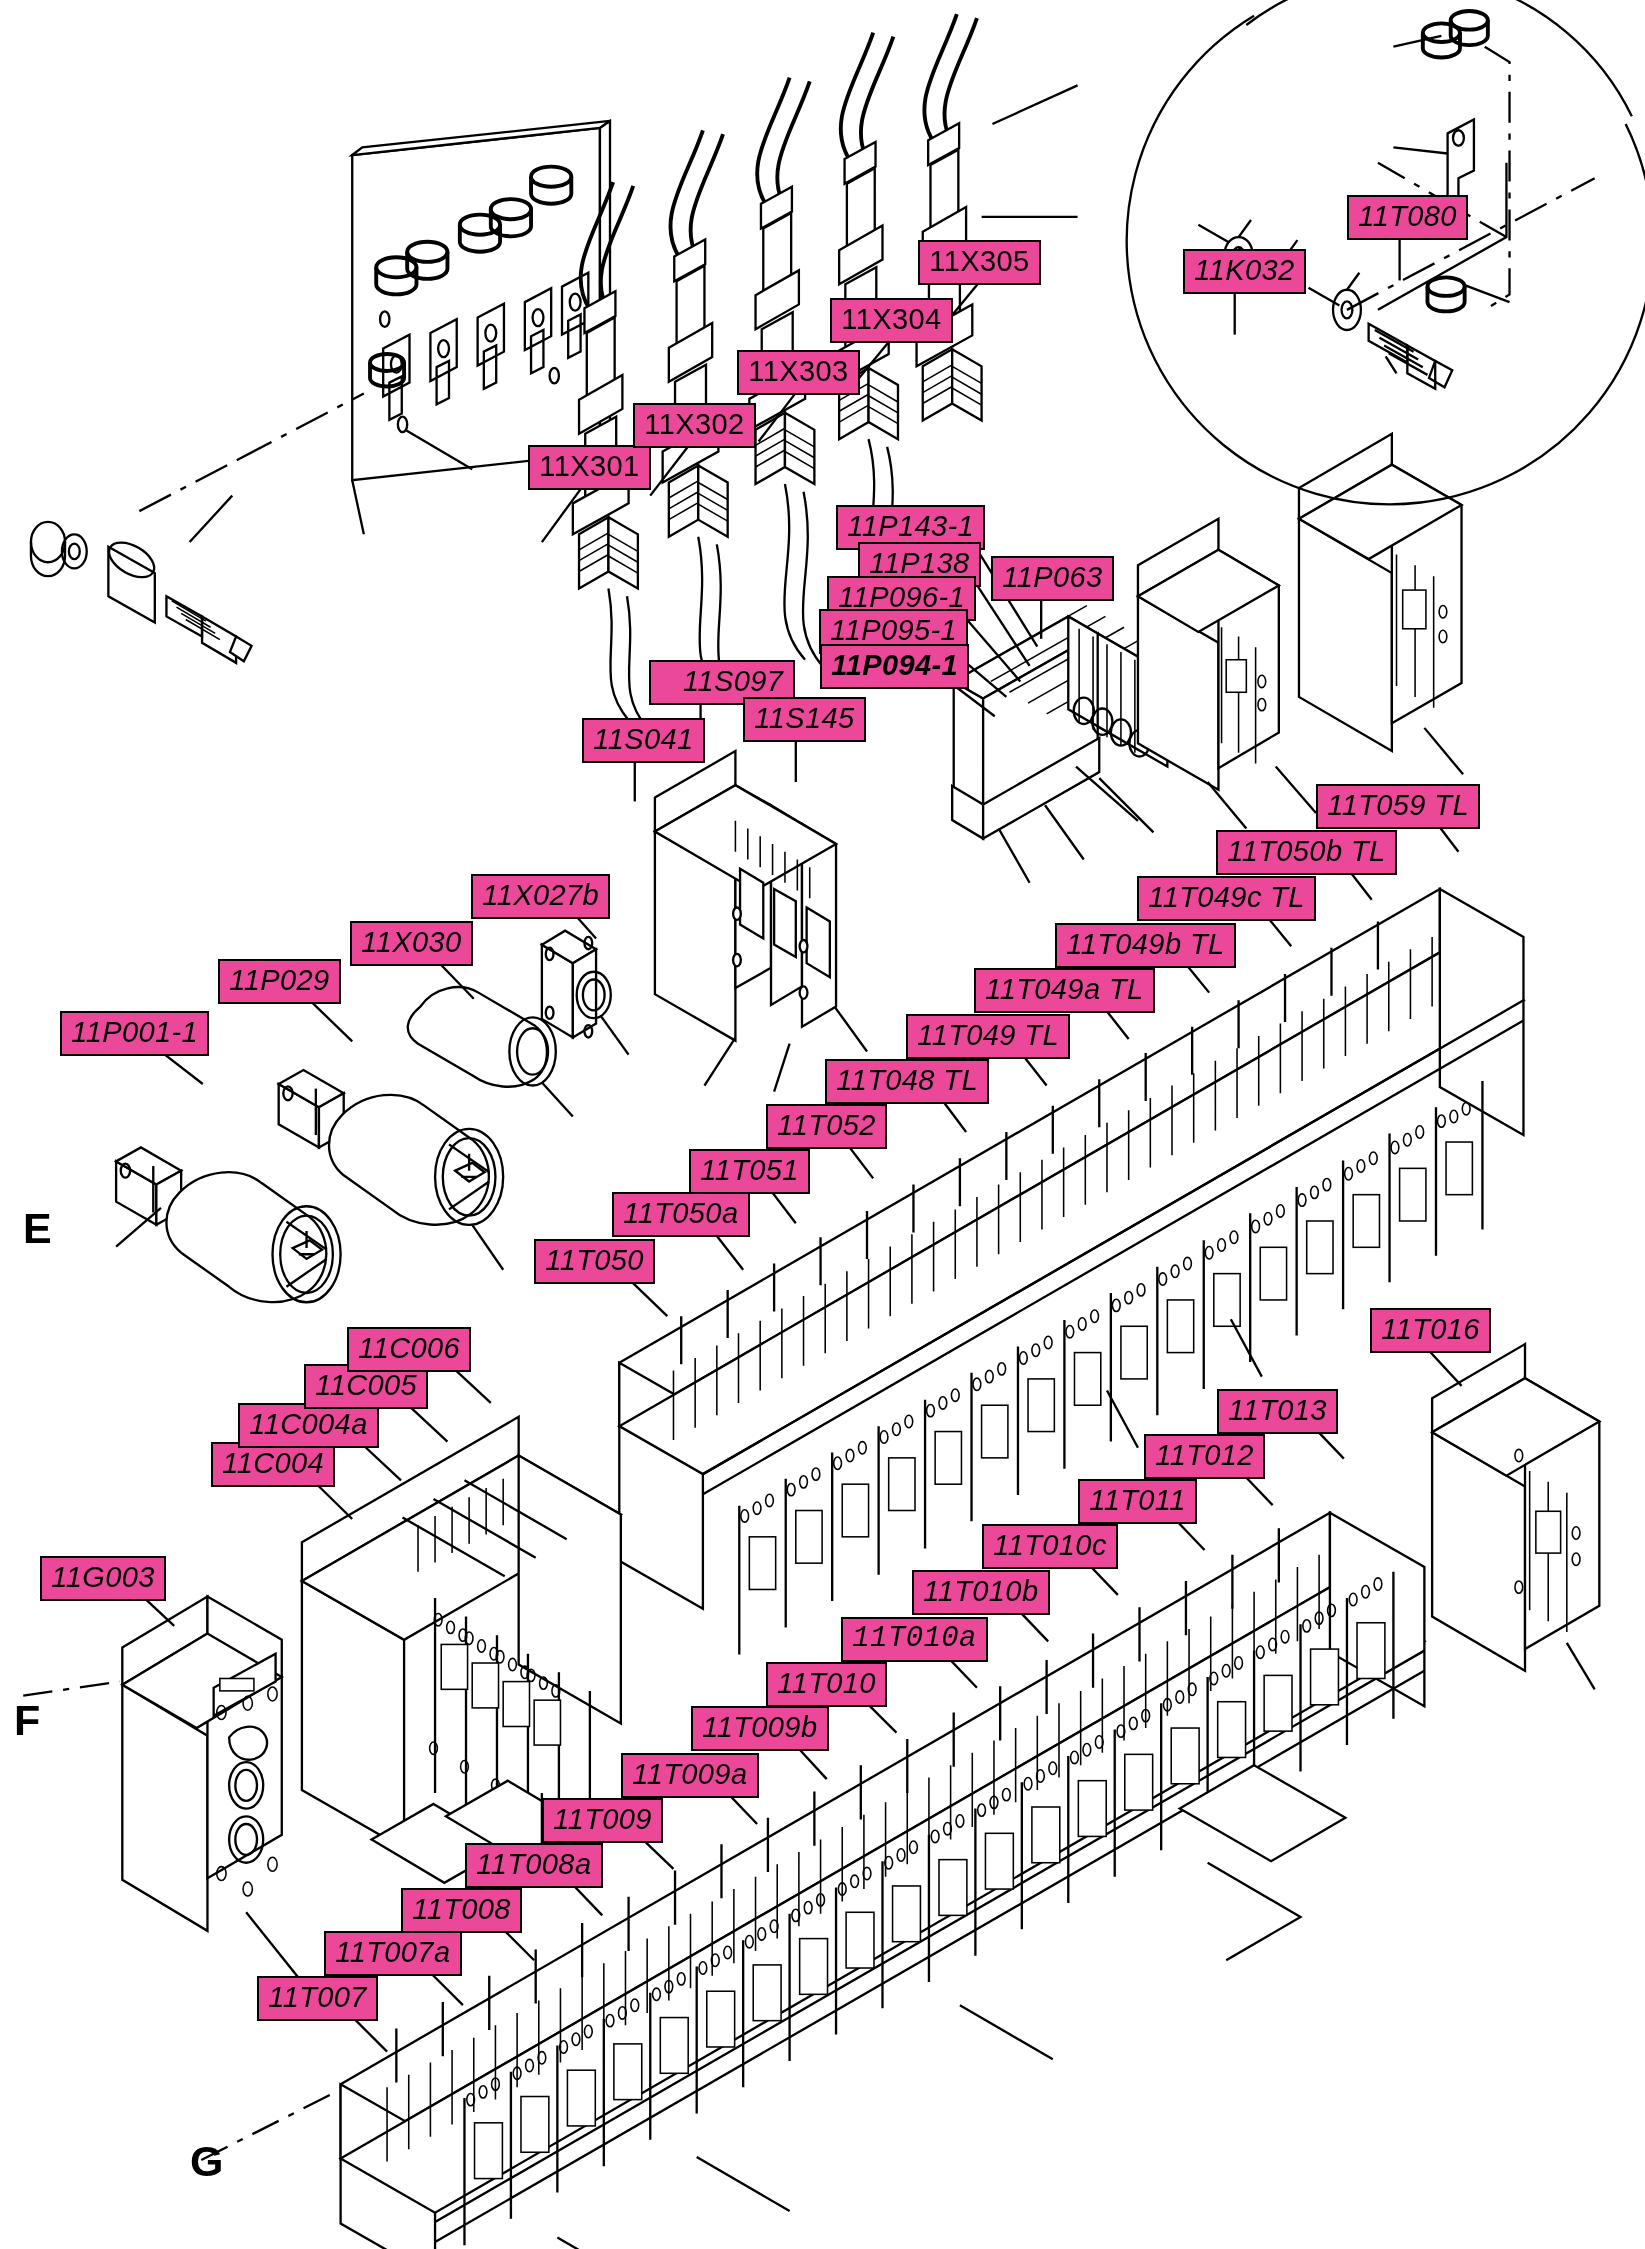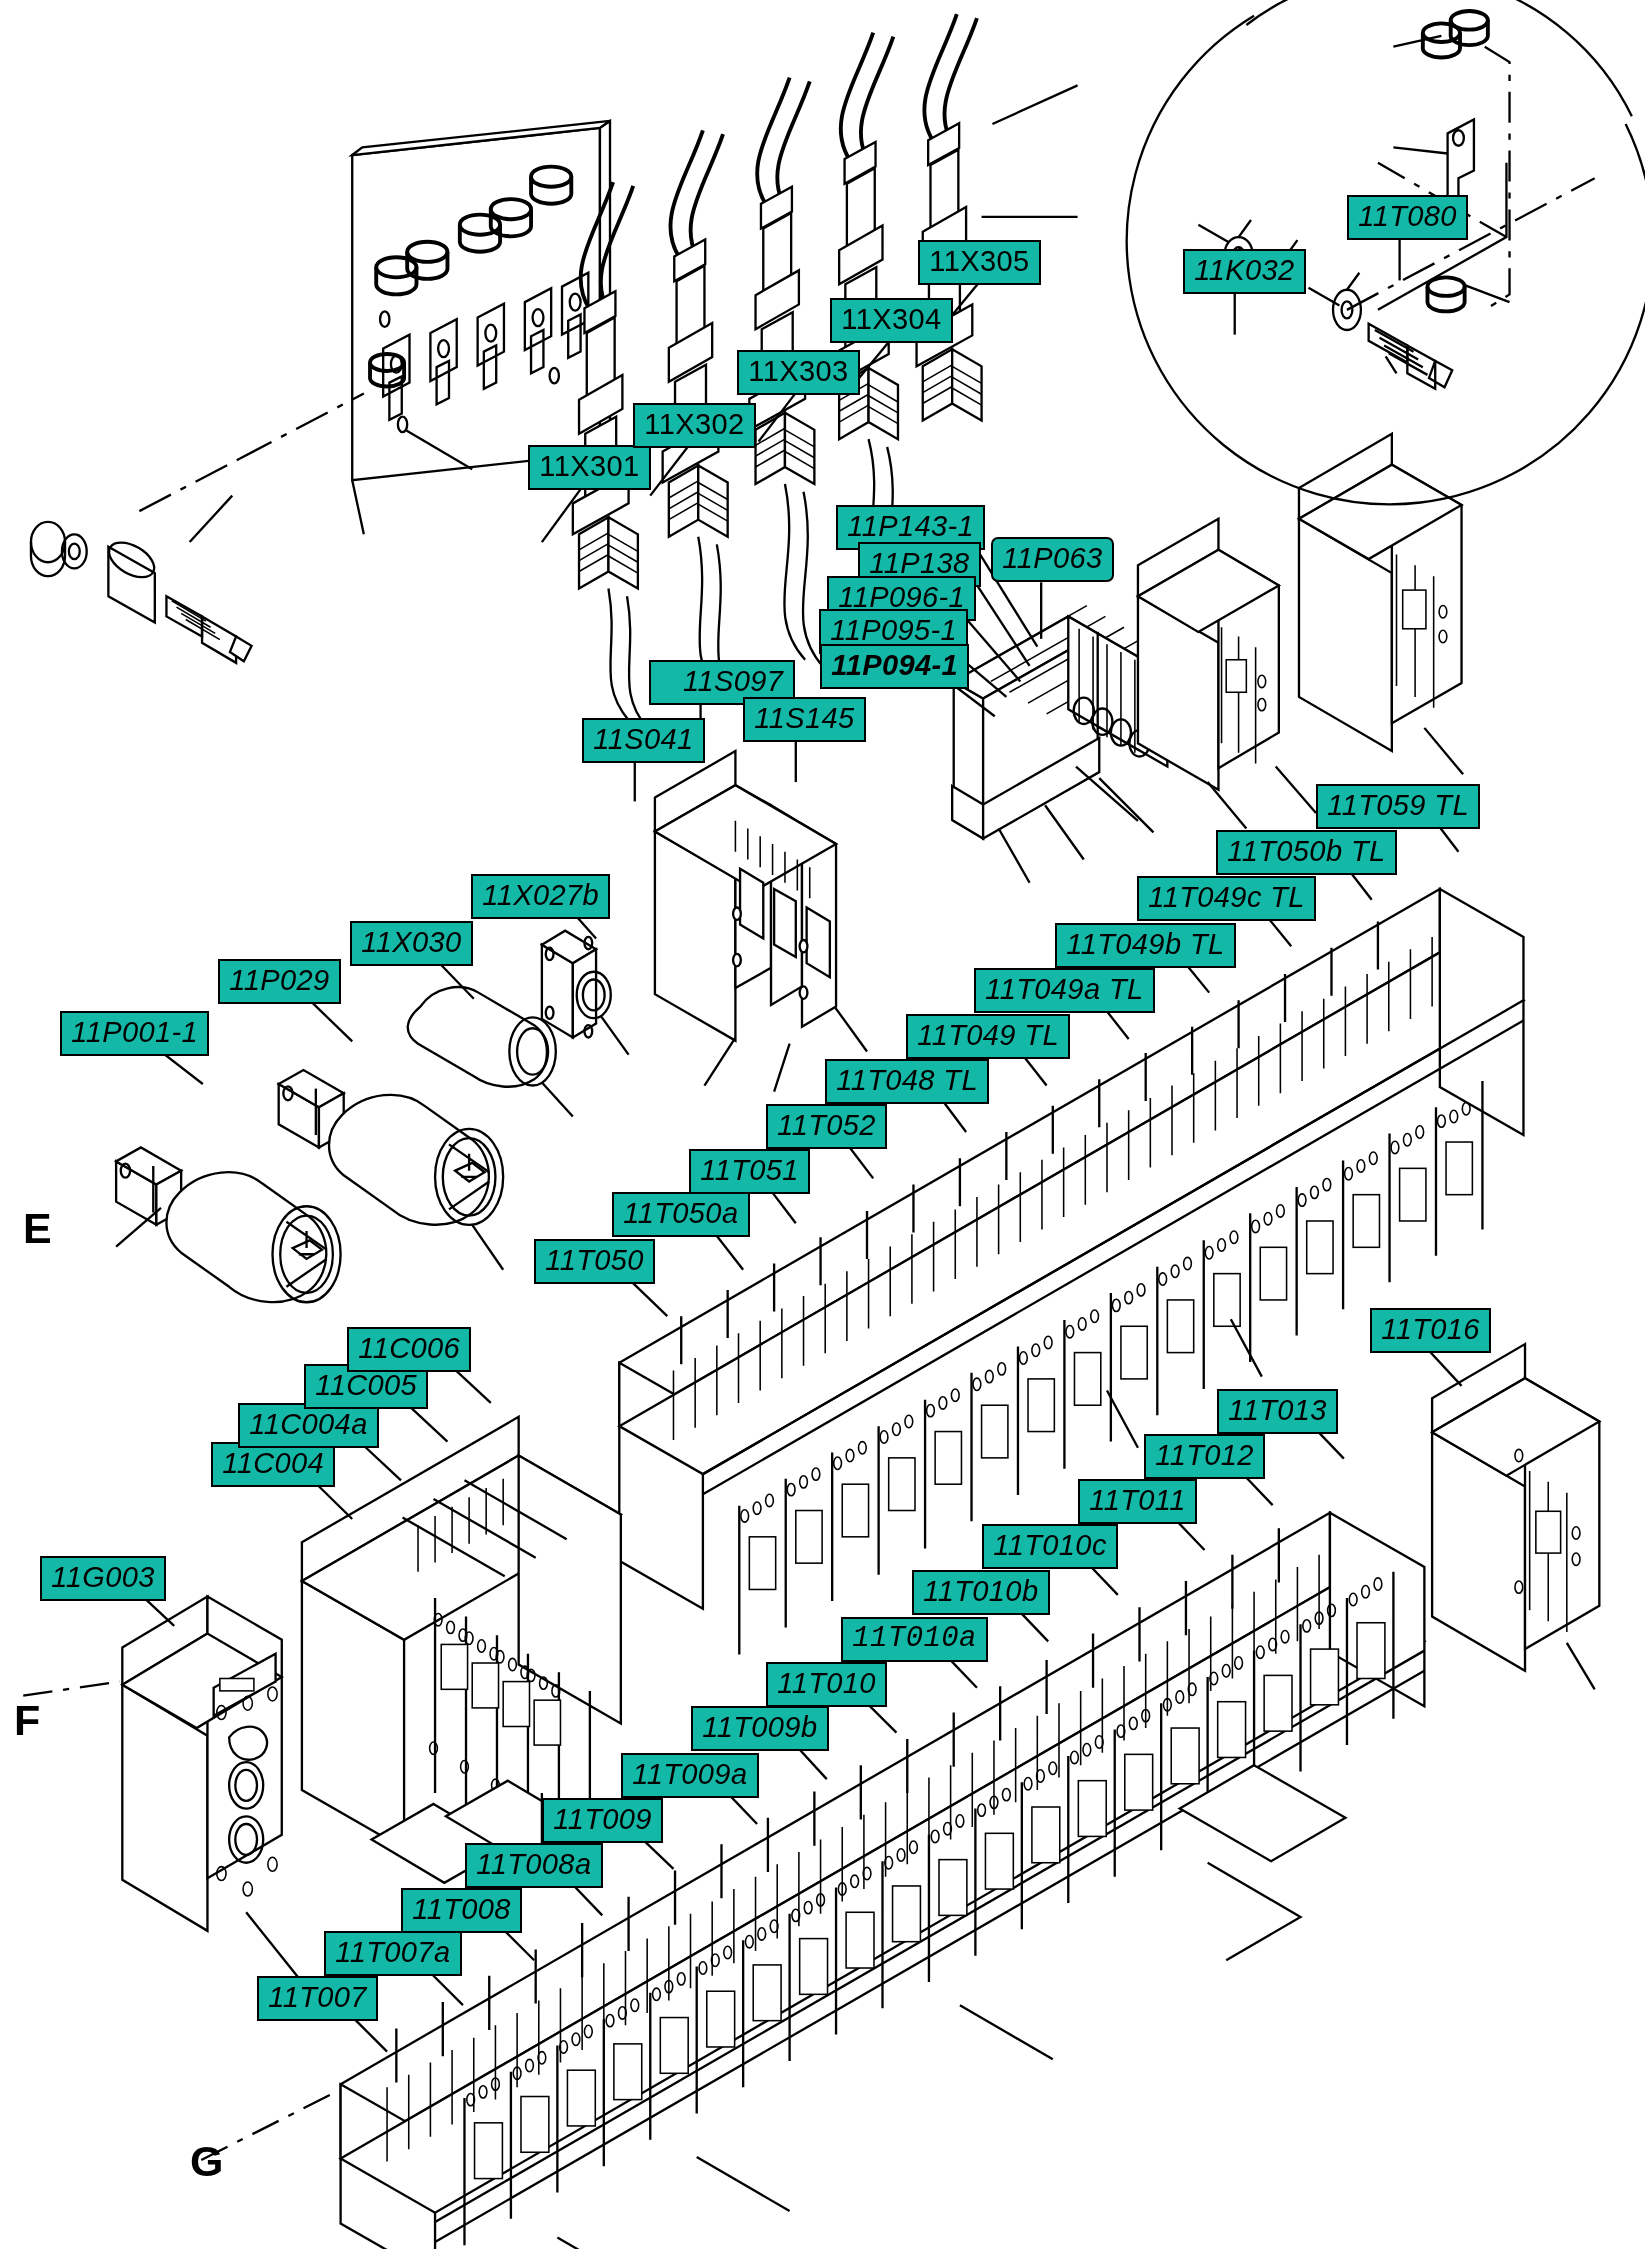--- a/index.html
+++ b/index.html
@@ -2,21 +2,21 @@
 <html style="font-size:12.4px"><head>
 <meta charset="utf-8">
 <style>
   html,body{margin:0;padding:0;background:#ffffff;}
   body{font-family:"Liberation Sans",sans-serif;}
   #sheet{position:relative;width:1645px;height:2250px;background:#fff;overflow:hidden;}
   svg.art{position:absolute;left:0;top:0;width:1645px;height:2250px;}
   .callout{
     position:absolute;
     border:2.3px solid #000;
-    background:#14b8a6;
+    background:#ec4899;
     font-family:"Liberation Sans",sans-serif;
     font-style:italic;
     font-weight:400;
     font-size:29px;
     line-height:1;
     padding:5.4px 9.3px 7px 9.3px;
     white-space:nowrap;
     color:#000;
     letter-spacing:0.4px;
     box-sizing:border-box;
@@ -697,21 +697,21 @@
       <div class="callout upright" style="left: 528px; top: 445px;">11X301</div>
       <div class="callout upright" style="left: 633px; top: 403px;">11X302</div>
       <div class="callout upright" style="left: 737px; top: 350px;">11X303</div>
       <div class="callout upright" style="left: 830px; top: 298px;">11X304</div>
       <div class="callout upright" style="left: 918px; top: 240px;">11X305</div>
       <div class="callout" style="left: 836px; top: 505px;">11P143-1</div>
       <div class="callout" style="left: 858px; top: 542px;">11P138</div>
       <div class="callout" style="left: 827px; top: 576px;">11P096-1</div>
       <div class="callout" style="left: 819px; top: 609px;">11P095-1</div>
       <div class="callout" style="left: 820px; top: 644px; font-weight: bold;">11P094-1</div>
-      <div class="callout" style="left: 991px; top: 537px; border-radius: 7px;">11P063</div>
+      <div class="callout" style="left: 991px; top: 556px;">11P063</div>
       <div class="callout" style="left: 1183px; top: 249px;">11K032</div>
       <div class="callout" style="left: 1347px; top: 195px;">11T080</div>
       <div class="callout" style="left: 649px; top: 660px; padding-left: 32px;">11S097</div>
       <div class="callout" style="left: 582px; top: 718px;">11S041</div>
       <div class="callout" style="left: 743px; top: 697px;">11S145</div>
       <div class="callout" style="left: 471px; top: 859px; margin-top: 15px;">11X027b</div>
       <div class="callout" style="left: 350px; top: 921px;">11X030</div>
       <div class="callout" style="left: 218px; top: 959px;">11P029</div>
       <div class="callout" style="left: 60px; top: 1011px;">11P001-1</div>
       <div class="callout" style="left: 534px; top: 1239px;">11T050</div>

